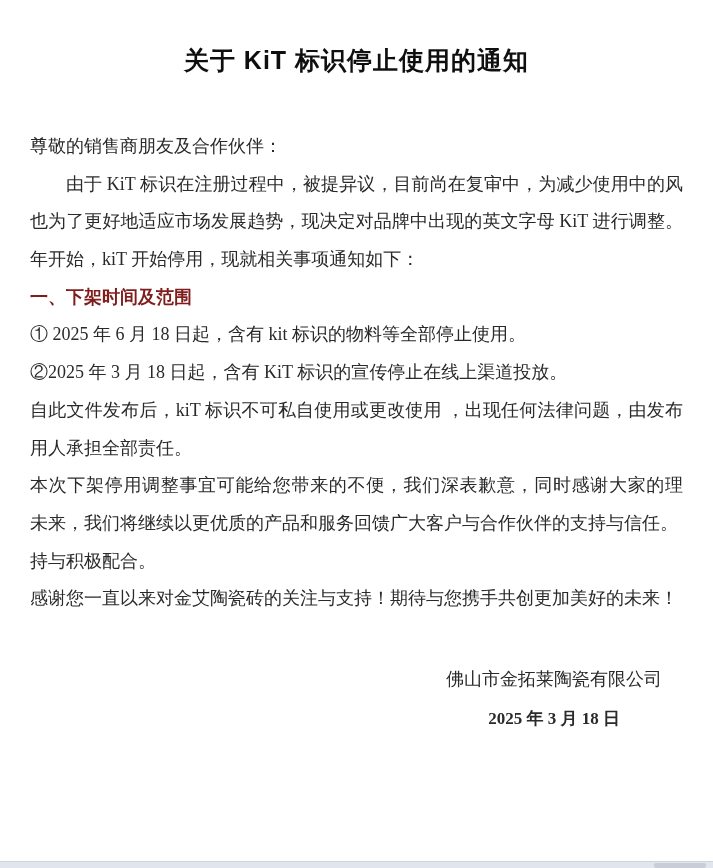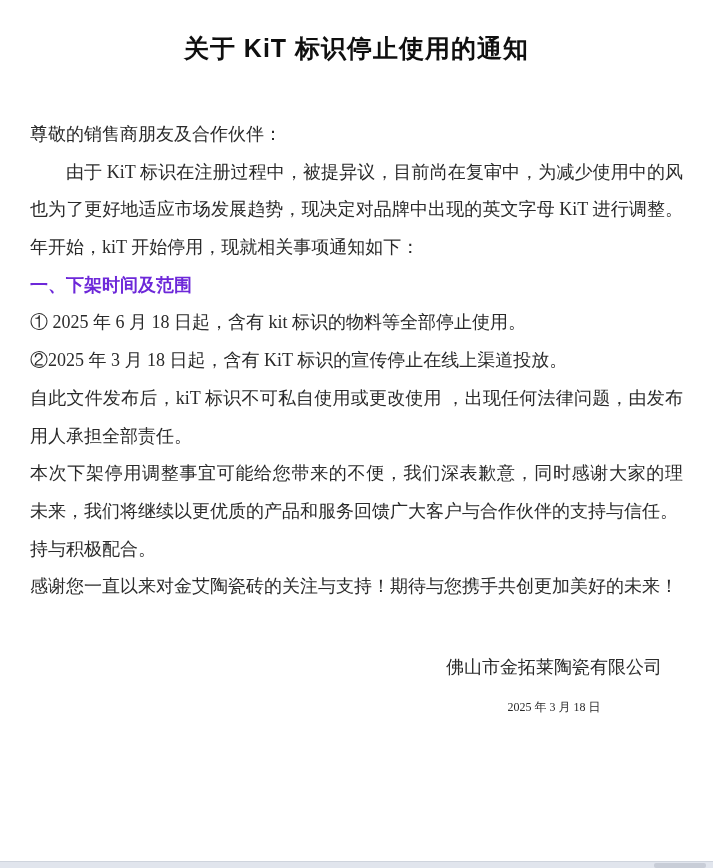--- a/index.html
+++ b/index.html
@@ -14,21 +14,21 @@
     background: #ffffff;
     overflow: hidden;
     font-family: "Liberation Serif", "DejaVu Serif", serif;
     color: #2a2a2a;
   }
   .page {
     padding: 0 30px;
   }
   .title {
     margin: 0;
-    padding-top: 32px;
+    padding-top: 44px;
     line-height: 32px;
     text-align: center;
     font-family: "Liberation Sans", "DejaVu Sans", sans-serif;
     font-weight: bold;
     font-size: 25px;
     letter-spacing: 1px;
     color: #0f0f0f;
   }
   .content {
     margin-top: 52px;
@@ -45,35 +45,36 @@
     white-space: normal;
     text-align: justify;
     text-align-last: justify;
   }
   .line.indent {
     text-indent: 2em;
   }
   .line.heading {
     font-family: "Liberation Sans", "DejaVu Sans", sans-serif;
     font-weight: bold;
-    color: #6d28d9;
+    color: #7f1d1d;
   }
   .signature {
     margin-top: 41px;
     margin-left: 389px;
     width: 270px;
     text-align: center;
   }
   .signature .company {
     line-height: 40px;
     font-size: 18px;
   }
   .signature .date {
     line-height: 40px;
-    font-size: 12px;
+    font-size: 17px;
+    font-weight: bold;
   }
   .taskbar {
     position: absolute;
     left: 0;
     right: 0;
     bottom: 0;
     height: 6px;
     background: var(--taskbar-bg, #e1e5ed);
     border-top: 1px solid var(--taskbar-border, #cfd4dd);
   }

